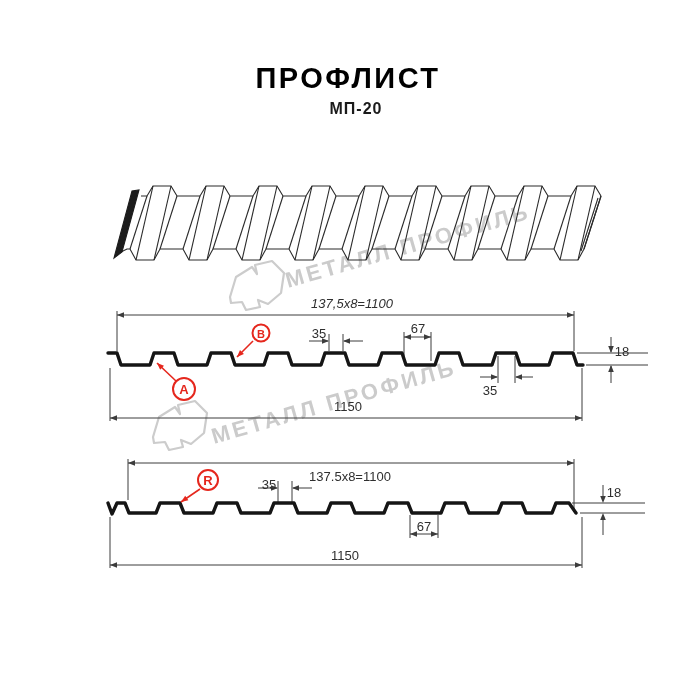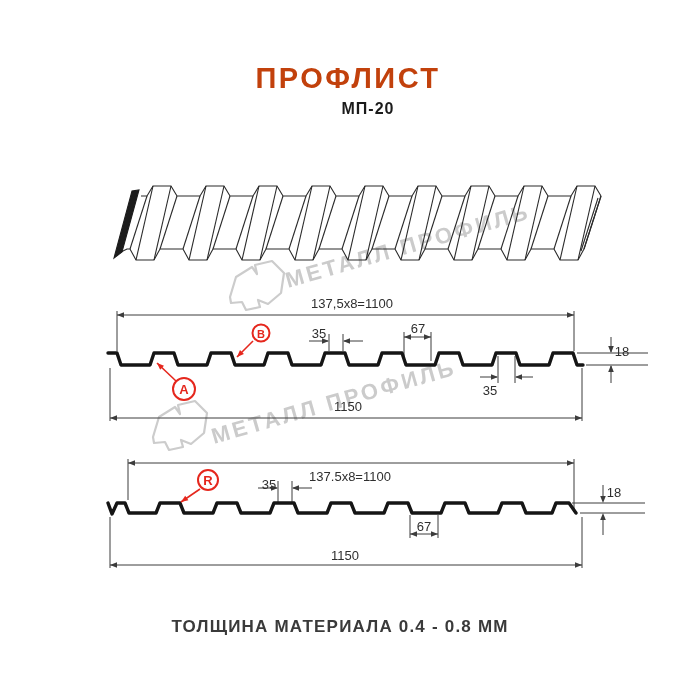--- a/index.html
+++ b/index.html
@@ -1,21 +1,21 @@
 <!DOCTYPE html>
 <html><head>
 <meta charset="utf-8">
 <style>
   html,body{margin:0;padding:0;background:#ffffff;}
   .canvas{
     position:relative;width:700px;height:700px;background:#ffffff;overflow:hidden;
     font-family:"Liberation Sans", sans-serif;
   }
   .abs{position:absolute;transform:translate(-50%,-50%);white-space:nowrap;}
-  .title{font-size:29px;font-weight:700;letter-spacing:2.5px;color:#c2410c;}
+  .title{font-size:29px;font-weight:700;letter-spacing:2.5px;color:#000000;}
   .subtitle{font-size:16px;font-weight:700;letter-spacing:1px;color:#1b1b1b;}
   .footnote{font-size:17px;font-weight:700;letter-spacing:1.2px;color:#3a3a3a;}
   .dim{font-size:13px;color:#2f2f2f;}
   .marker{
     border-radius:50%;display:flex;align-items:center;justify-content:center;
     font-weight:700;box-sizing:border-box;background:transparent;
   }
   svg{position:absolute;left:0;top:0;}
   svg text.wm{
     font-family:"Liberation Sans", sans-serif;font-weight:700;
@@ -147,33 +147,32 @@
         <line x1="176" y1="381" x2="157" y2="363"></line>
         <polygon points="157,363 164.00735380149098,365.7815450204392 160.1559837731906,369.84688005031177" stroke="none"></polygon>
         <line x1="253" y1="341" x2="237" y2="357"></line>
         <polygon points="237,357 239.9698484809835,350.07035354437187 243.9296464556282,354.0301515190165" stroke="none"></polygon>
         <line x1="200" y1="489" x2="181" y2="502"></line>
         <polygon points="181,502 185.19603586509126,495.7363522593565 188.3582657924064,500.35807292235563" stroke="none"></polygon>
       </g>
   </svg>
 
   <div class="abs title" style="left:348px;top:78px;">ПРОФЛИСТ</div>
-  <div class="abs subtitle" style="left:368px;top:109px;">МП-20</div>
+  <div class="abs subtitle" style="left:356px;top:109px;">МП-20</div>
 
-  <div class="abs dim" style="left:352px;top:303px;">137,5x8=1100</div>
+  <div class="abs dim" style="left:352px;top:303px;font-style:italic;">137,5x8=1100</div>
   <div class="abs dim" style="left:319px;top:333px;">35</div>
   <div class="abs dim" style="left:418px;top:328px;">67</div>
   <div class="abs dim" style="left:490px;top:390px;">35</div>
   <div class="abs dim" style="left:622px;top:351px;">18</div>
   <div class="abs dim" style="left:348px;top:406px;">1150</div>
 
   <div class="abs dim" style="left:350px;top:451px;margin-top:25px;">137.5x8=1100</div>
   <div class="abs dim" style="left:269px;top:484px;">35</div>
   <div class="abs dim" style="left:424px;top:526px;">67</div>
   <div class="abs dim" style="left:614px;top:492px;">18</div>
   <div class="abs dim" style="left:345px;top:555px;">1150</div>
 
   <div class="abs marker" style="left:184px;top:389px;width:24px;height:24px;border:2px solid #e5271d;color:#e5271d;font-size:13px;">A</div>
   <div class="abs marker" style="left:261px;top:333px;width:19px;height:19px;border:2px solid #e5271d;color:#e5271d;font-size:11px;">B</div>
   <div class="abs marker" style="left:208px;top:480px;width:22px;height:22px;border:2px solid #e5271d;color:#e5271d;font-size:13px;">R</div>
 
-  <div class="abs footnote" style="left:340px;top:627px;">ТОЛЩИНА МАТЕРИАЛА 0.4 - 0.8 ММ</div>
 </div>
 
 </body></html>

